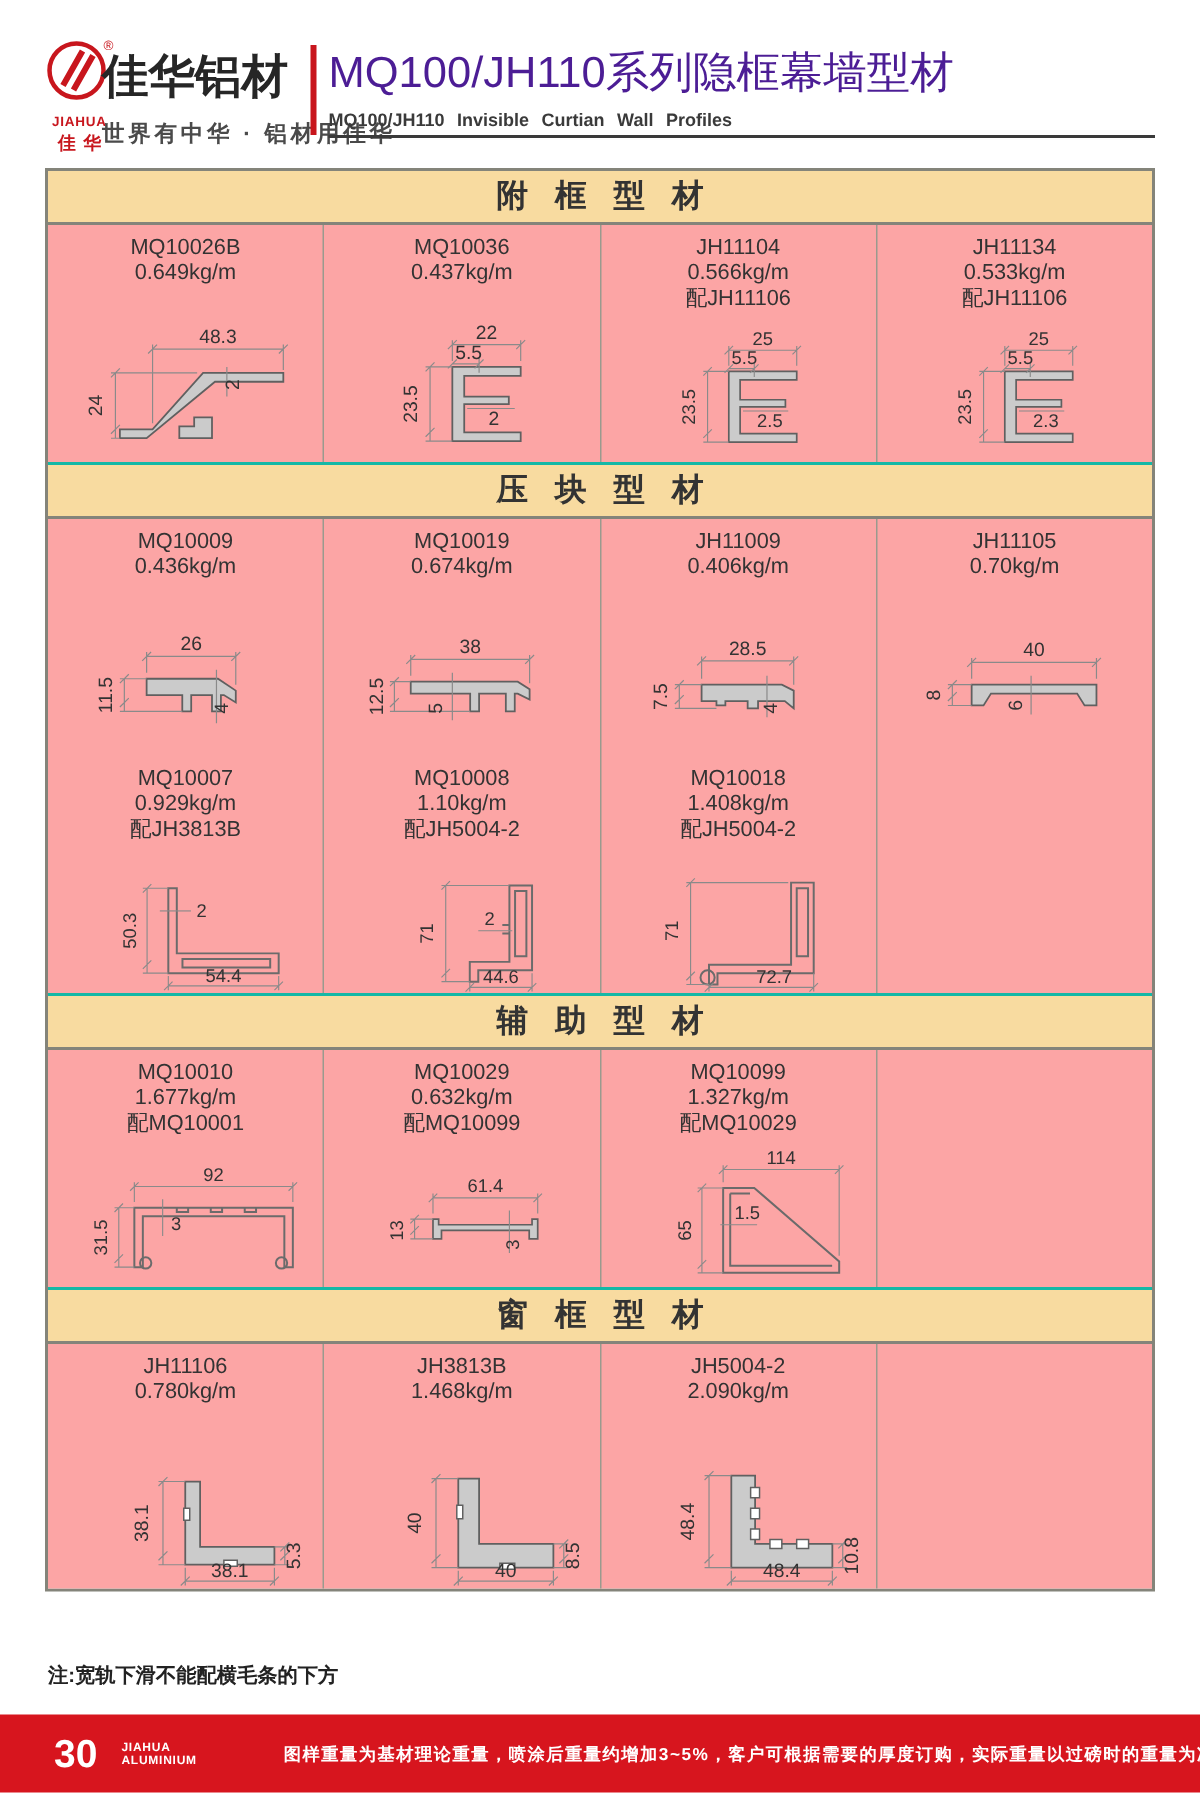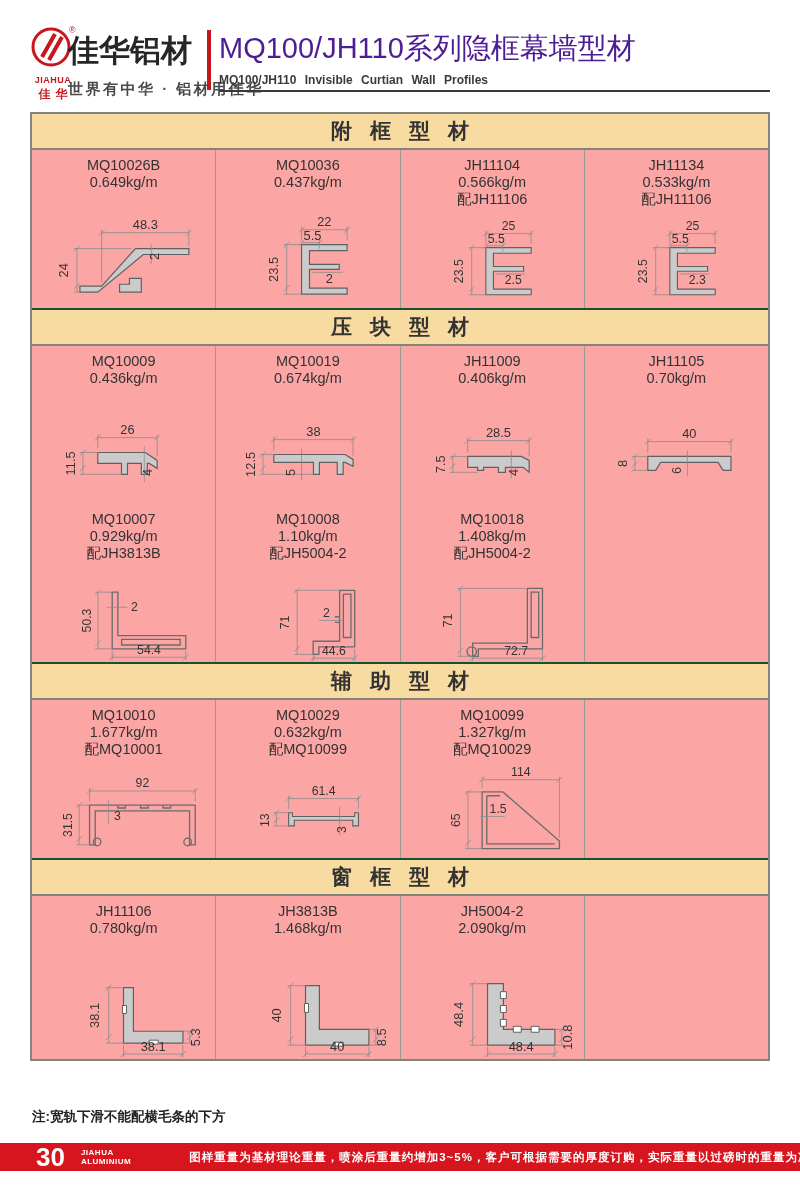--- a/index.html
+++ b/index.html
@@ -13,37 +13,37 @@
   .brand{font-size:31px;font-weight:bold;color:#262626;white-space:nowrap}
   .tagline{margin-top:8px;font-size:15px;font-weight:bold;color:#4a4a4a;letter-spacing:2.5px;white-space:nowrap}
   .vbar{position:absolute;left:207px;top:30px;width:4px;height:60px;background:#c8161d}
   .title-wrap{position:absolute;left:219px;top:29px}
   .ttl{font-size:29px;font-weight:normal;color:#4c1d95;white-space:nowrap}
   .sub{margin-top:4px;font-size:12px;font-weight:bold;color:#3a3a3a;word-spacing:5px;white-space:nowrap}
   .uline{margin-top:3px;width:551px;height:2px;background:#3a3a3a}
   
   .tbl{position:absolute;left:30px;top:112px;width:740px;border:2px solid #84847a;box-sizing:border-box}
   .sec-title{height:34px;line-height:34px;text-align:center;background:#f8dba0;
-             border-top:2px solid #14532d;border-bottom:2px solid #84847a;
+             border-top:2px solid #14b8a6;border-bottom:2px solid #84847a;
              font-size:21px;font-weight:bold;color:#333;letter-spacing:18px;text-indent:18px}
   .sec:first-child .sec-title{border-top:none}
   .sec-body{display:flex;height:158px;background:#fca5a5}
   .sec:last-child .sec-body{height:163px}
   .cell{flex:1;border-right:1px solid #9a9a8e;display:flex;flex-direction:column;align-items:center;overflow:hidden}
   .cell:last-child{border-right:none}
   .cl{margin-top:7px;text-align:center;font-size:14.5px;color:#333;line-height:17px;white-space:nowrap}
   svg.draw{display:block;margin-top:auto}
   .prof{fill:#cbcbcb;stroke:#606060;stroke-width:1.2}
   .prof-o{fill:none;stroke:#6b6b6b;stroke-width:1.4}
   .cut{fill:#fff;stroke:#606060;stroke-width:1}
   .dim{stroke:#8a8a8a;stroke-width:.8;fill:none}
   .dt{font-size:13px;fill:#333;font-family:"Liberation Sans","DejaVu Sans",sans-serif}
   
   .note{position:absolute;left:32px;top:1108px;font-size:13.5px;font-weight:bold;color:#222}
-  .bbar{position:absolute;left:0;top:1143px;width:800px;height:28px;background:#d7151e;
+  .bbar{position:absolute;left:0;top:1143px;width:800px;height:52px;background:#d7151e;
         display:flex;align-items:center;color:#fff;white-space:nowrap}
   .pg{margin-left:36px;font-size:26px;font-weight:bold}
   .bdiv{width:2px;height:24px;background:#fff;margin:0 7px 0 9px}
   .ben{font-size:8px;font-weight:bold;line-height:9px;letter-spacing:.5px}
   .notice{margin-left:58px;font-size:11.5px;font-weight:bold;letter-spacing:1px}
 </style>
 </head>
 <body>
 
 <div class="page">

